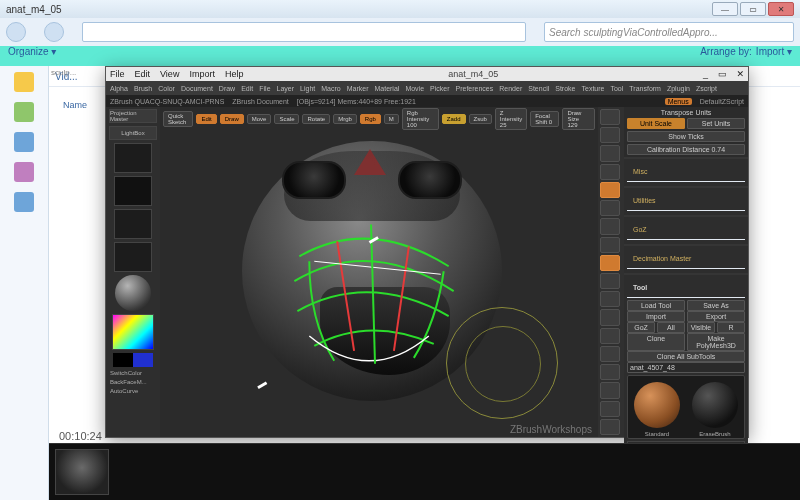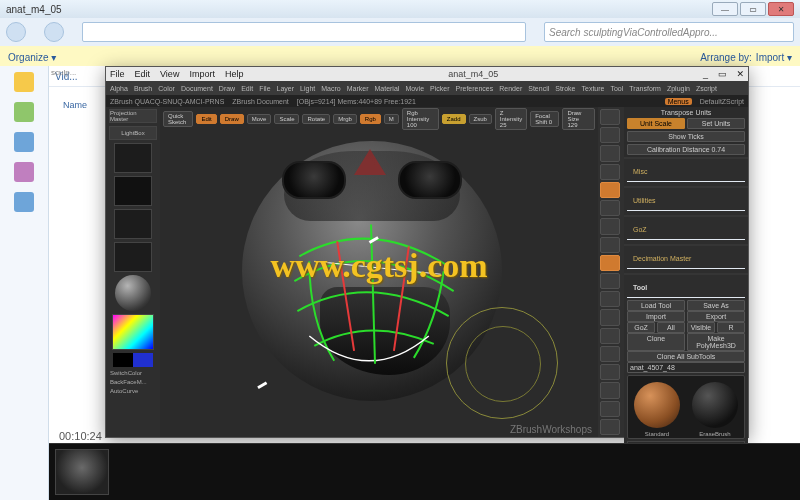--- a/index.html
+++ b/index.html
@@ -6,21 +6,21 @@
 .win-frame{position:absolute;inset:0;}
 .titlebar{height:18px;background:linear-gradient(#eaf3fb,#d7e4f0);display:flex;align-items:center;padding:0 6px;font-size:10px;color:#333;}
 .titlebar .title{flex:1;text-align:center;}
 .titlebar .controls{display:flex;gap:2px;}
 .titlebar .ctrl{width:24px;height:12px;border:1px solid #9ab;background:#eaf2fb;border-radius:2px;display:flex;align-items:center;justify-content:center;font-size:8px;}
 .titlebar .ctrl.close{background:#e07a7a;border-color:#b55;}
 .explorer-top{height:24px;display:flex;align-items:center;gap:18px;padding:2px 6px;background:#e8f0f9;}
 .nav-btn{width:18px;height:18px;border-radius:50%;background:#cfe0f2;border:1px solid #a8c3de;}
 .addr{flex:1;height:18px;background:#fff;border:1px solid #a8c3de;border-radius:2px;}
 .search{width:240px;height:18px;background:#fff;border:1px solid #a8c3de;border-radius:2px;padding:0 4px;display:flex;align-items:center;color:#888;font-style:italic;}
-.toolbar-row{height:22px;background:#fef9c3;display:flex;align-items:center;padding:0 8px;gap:16px;border-bottom:1px solid #c3d5e8;}
+.toolbar-row{height:22px;background:#5eead4;display:flex;align-items:flex-start;padding:0 8px;gap:16px;border-bottom:1px solid #c3d5e8;}
 .toolbar-row .lbl{color:#2a5a9c;}
 .arrange{margin-left:auto;display:flex;align-items:center;gap:4px;color:#2a5a9c;}
 .content{position:absolute;top:66px;left:0;right:0;bottom:0;display:flex;}
 .leftcol{width:48px;background:#f3f7fc;border-right:1px solid #d0dde9;display:flex;flex-direction:column;align-items:center;padding-top:6px;gap:10px;}
 .starblk{width:20px;height:20px;background:#f6c94a;border-radius:3px;}
 .gblk{width:20px;height:20px;background:#8fc66b;border-radius:3px;}
 .bblk{width:20px;height:20px;background:#6ea5d9;border-radius:3px;}
 .pblk{width:20px;height:20px;background:#c07fbf;border-radius:3px;}
 .bigpane{flex:1;position:relative;background:#fff;}
 .bigpane .hdr{height:20px;display:flex;align-items:center;padding-left:6px;gap:18px;color:#3a68a3;border-bottom:1px solid #e2e9f2;}
@@ -232,21 +232,20 @@
                 <path d="M150 230 Q210 280 270 230" stroke="#ffffff" stroke-width="1.5"></path>
                 <path d="M155 155 L282 168" stroke="#ffffff" stroke-width="1"></path>
                 <path d="M212 118 L216 258" stroke="#2bdc2b"></path>
               </g>
               <g fill="#fff">
                 <rect x="98" y="278" width="10" height="3" transform="rotate(-30 103 280)"></rect>
                 <rect x="210" y="132" width="10" height="3" transform="rotate(-30 215 134)"></rect>
               </g>
             </svg>
             <div class="brush-ring"></div>
-            <div class="wm">www.cgtsj.com</div>
             <div class="zwmark">ZBrushWorkshops</div>
           </div>
 
           <div class="zb-ricons">
             <div class="ric"></div>
             <div class="ric"></div>
             <div class="ric"></div>
             <div class="ric"></div>
             <div class="ric o"></div>
             <div class="ric"></div>

